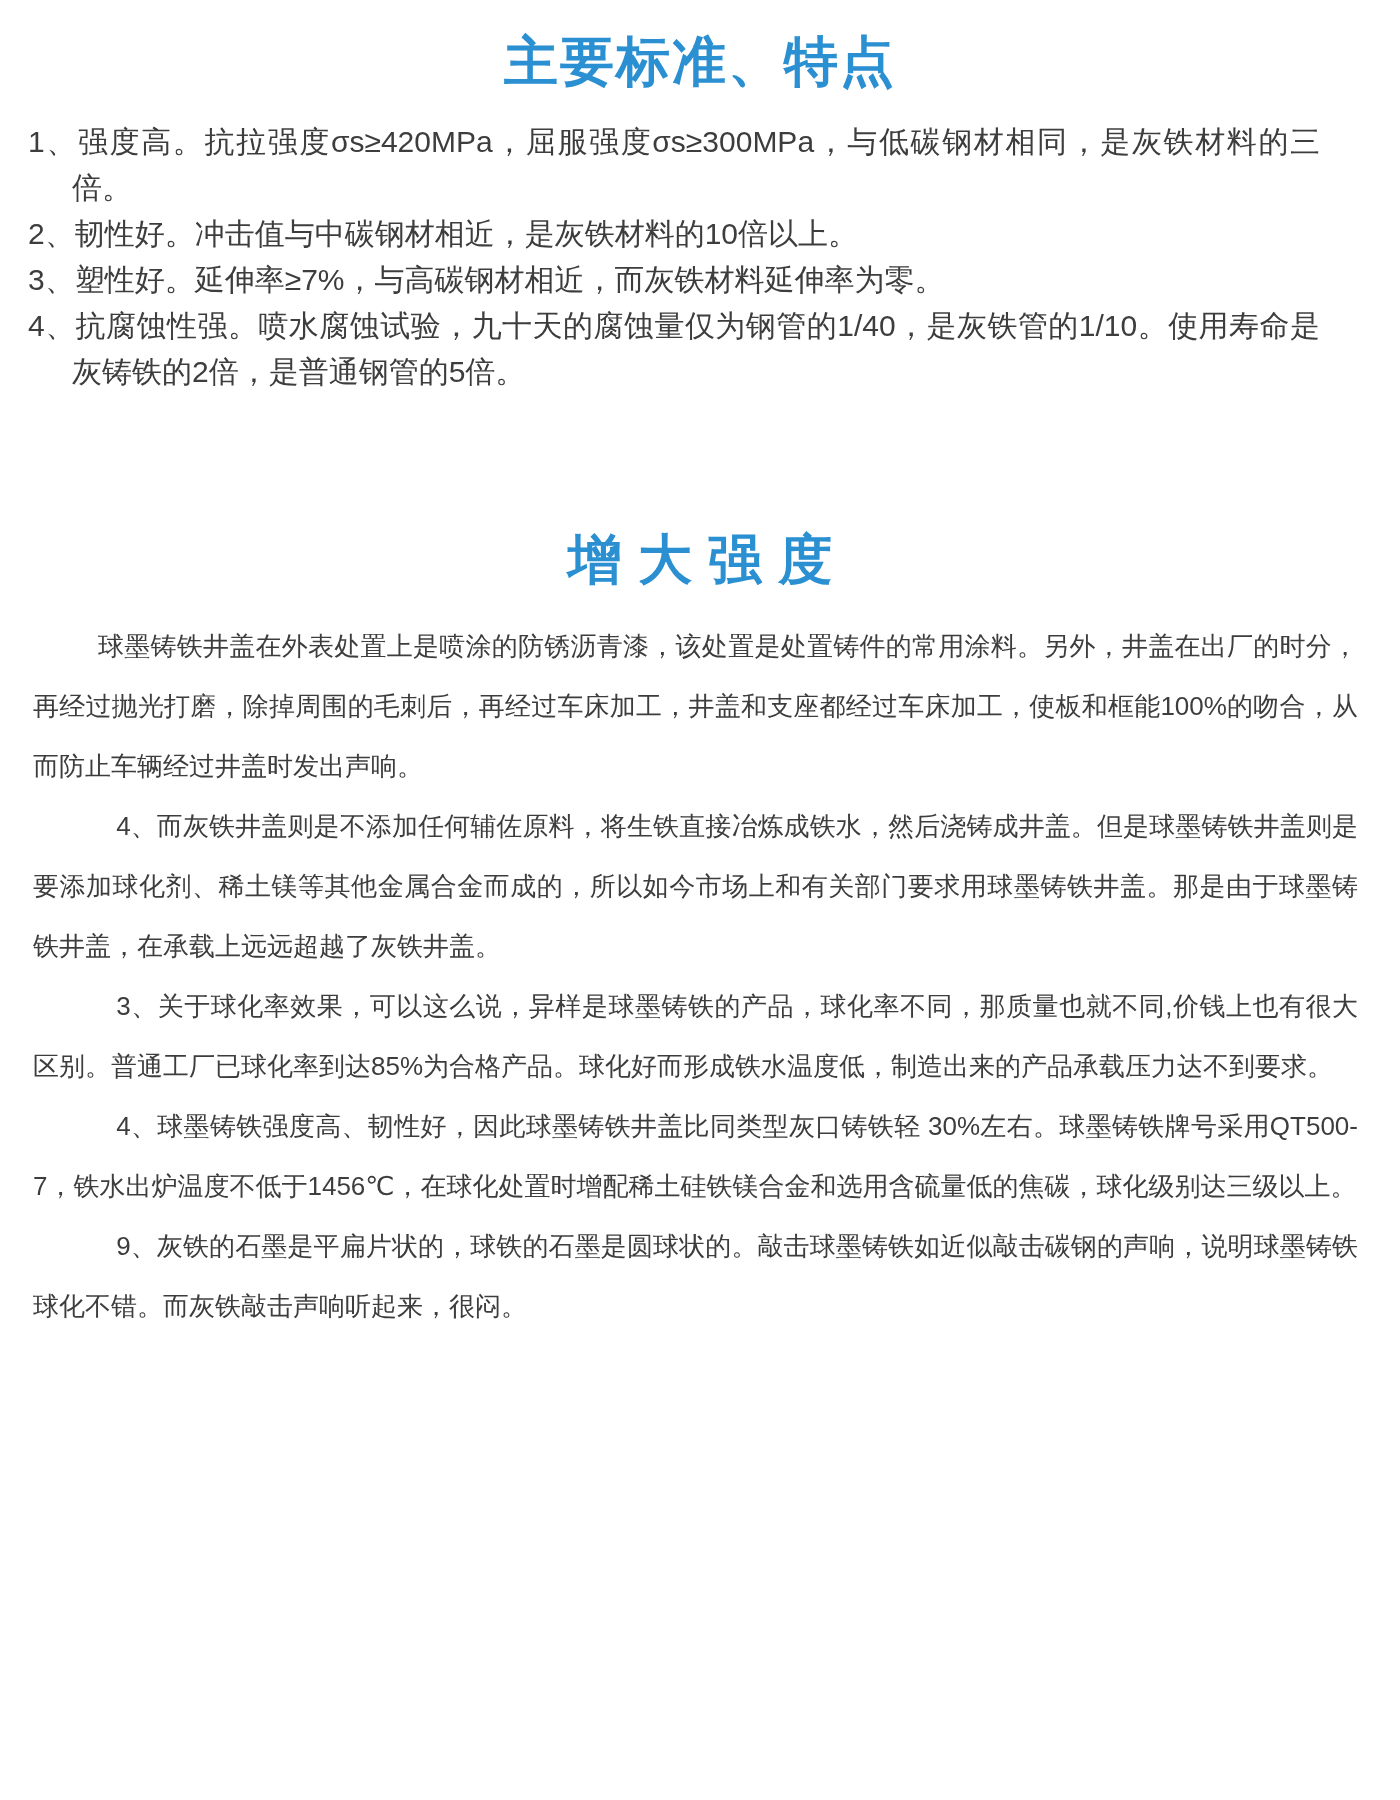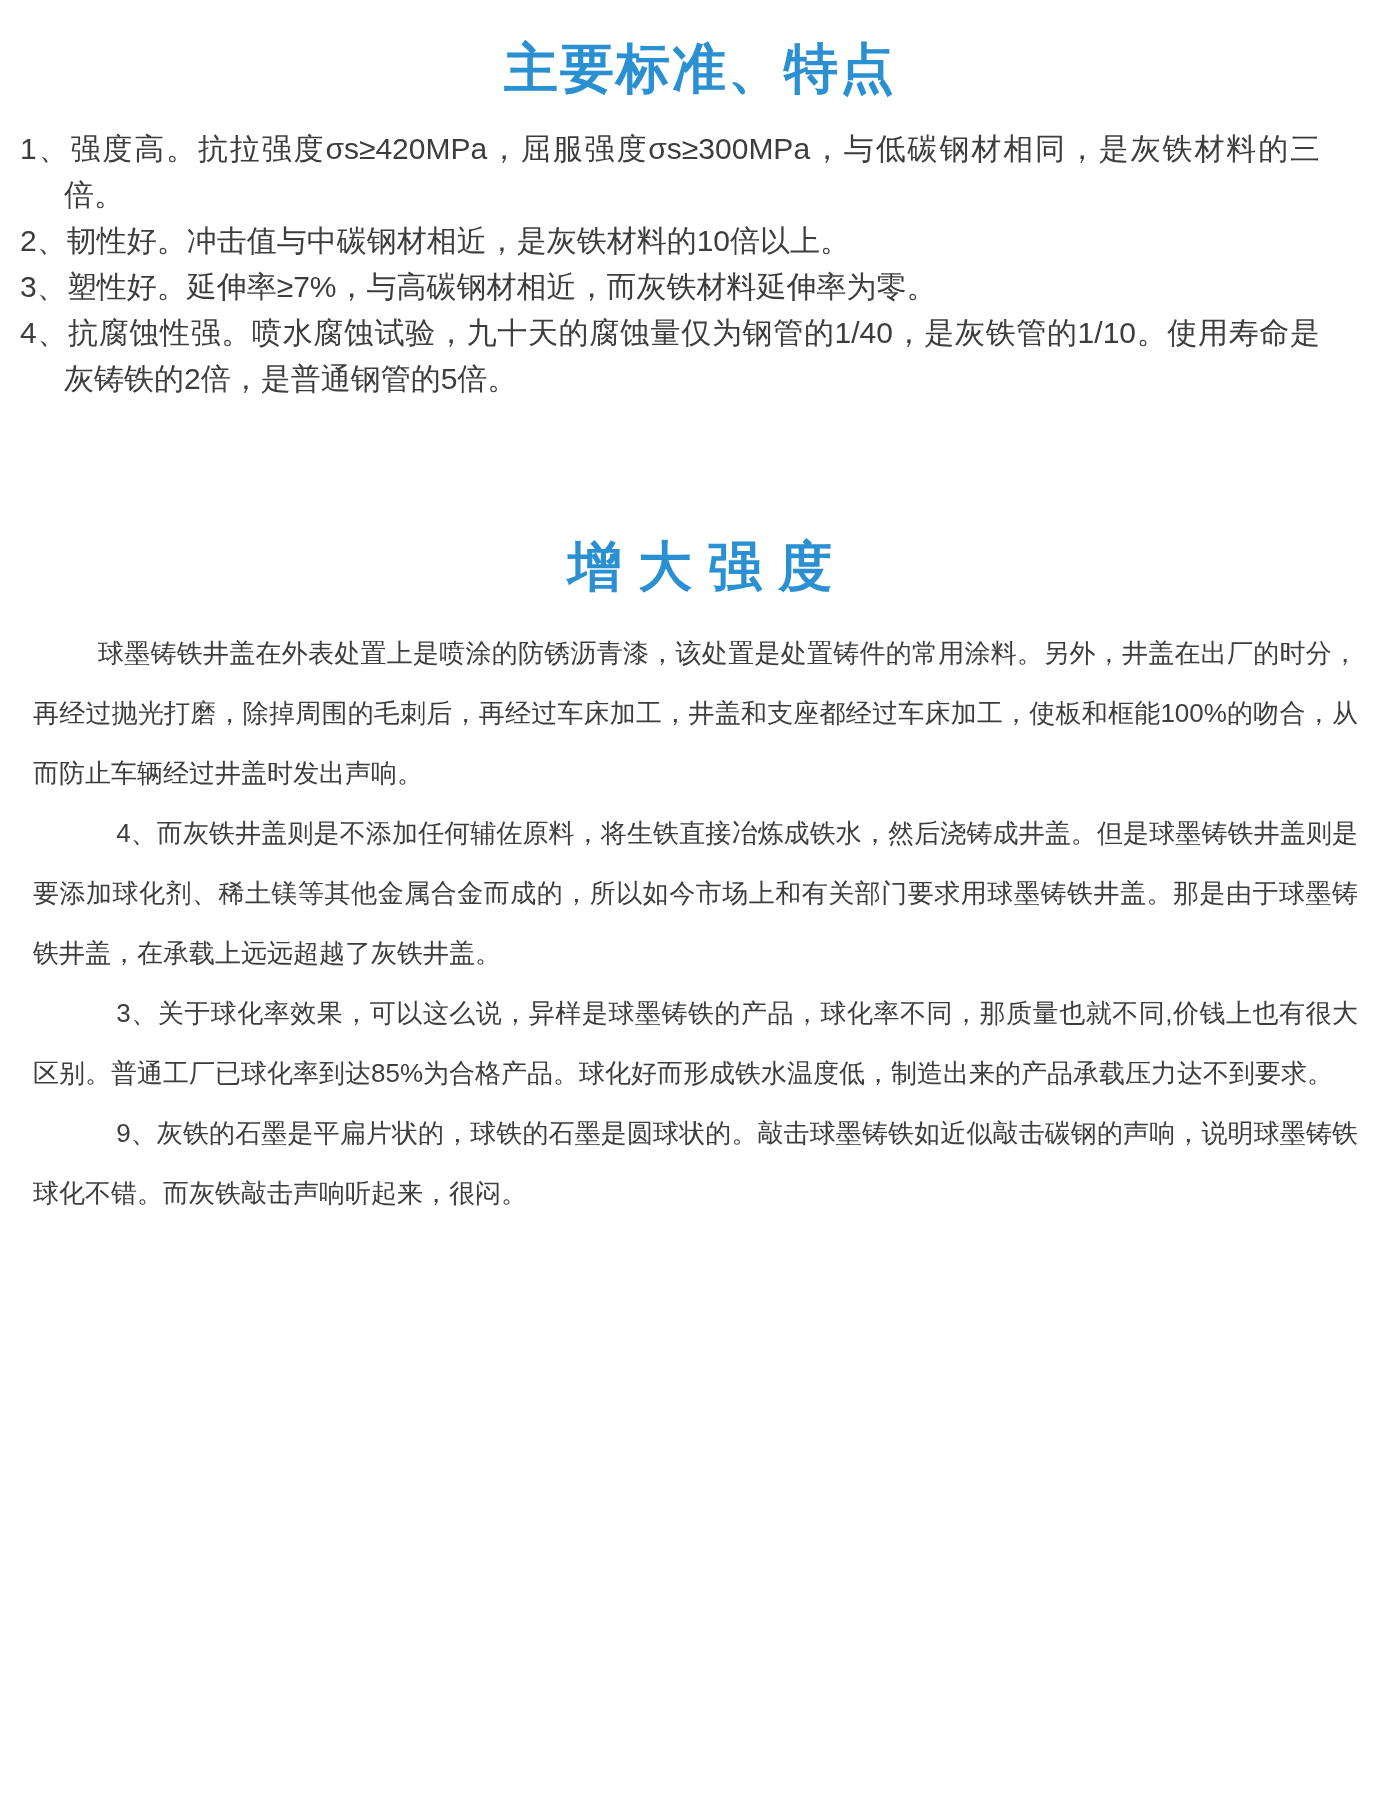--- a/index.html
+++ b/index.html
@@ -13,21 +13,21 @@
     background: #ffffff;
   }
   body {
     font-family: "Liberation Sans", "DejaVu Sans", sans-serif;
     color: var(--body-text);
   }
   .page {
     position: relative;
     width: 1400px;
     height: 1473px;
-    margin: 8px auto;
+    margin: 1px auto;
     background: #ffffff;
     overflow: hidden;
   }
   .section-title {
     margin: 0;
     text-align: center;
     color: var(--heading-blue);
     font-weight: bold;
     font-size: 54px;
     line-height: 64px;
@@ -37,21 +37,21 @@
     padding-top: 28px;
   }
   .title-advantages {
     margin-top: 132px;
     letter-spacing: 0.3em;
     text-indent: 0.3em; 
   }
   .standards-list {
     list-style: none;
     margin: 26px 0 0 0;
-    padding: 0 80px 0 20px;
+    padding: 0 80px 0 28px;
     font-size: 30px;
     line-height: 46px;
     text-align: justify;
   }
   .standards-list li {
     padding-left: 44px;
     text-indent: -44px;
   }
   .advantages-body {
     margin: 25px 0 0 0;
@@ -79,16 +79,17 @@
     <li>3、塑性好。延伸率≥7%，与高碳钢材相近，而灰铁材料延伸率为零。</li>
     <li>4、抗腐蚀性强。喷水腐蚀试验，九十天的腐蚀量仅为钢管的1/40，是灰铁管的1/10。使用寿命是灰铸铁的2倍，是普通钢管的5倍。</li>
   </ul>
 
   <h1 class="section-title title-advantages">增大强度</h1>
 
   <div class="advantages-body">
     <p class="para-plain">球墨铸铁井盖在外表处置上是喷涂的防锈沥青漆，该处置是处置铸件的常用涂料。另外，井盖在出厂的时分，再经过抛光打磨，除掉周围的毛刺后，再经过车床加工，井盖和支座都经过车床加工，使板和框能100%的吻合，从而防止车辆经过井盖时发出声响。</p>
     <p class="para-numbered">4、而灰铁井盖则是不添加任何辅佐原料，将生铁直接冶炼成铁水，然后浇铸成井盖。但是球墨铸铁井盖则是要添加球化剂、稀土镁等其他金属合金而成的，所以如今市场上和有关部门要求用球墨铸铁井盖。那是由于球墨铸铁井盖，在承载上远远超越了灰铁井盖。</p>
     <p class="para-numbered">3、关于球化率效果，可以这么说，异样是球墨铸铁的产品，球化率不同，那质量也就不同,价钱上也有很大区别。普通工厂已球化率到达85%为合格产品。球化好而形成铁水温度低，制造出来的产品承载压力达不到要求。</p>
+    <p class="para-numbered">4、球墨铸铁强度高、韧性好，因此球墨铸铁井盖比同类型灰口铸铁轻 30%左右。球墨铸铁牌号采用QT500-7，铁水出炉温度不低于1456℃，在球化处置时增配稀土硅铁镁合金和选用含硫量低的焦碳，球化级别达三级以上。</p>
     <p class="para-numbered">9、灰铁的石墨是平扁片状的，球铁的石墨是圆球状的。敲击球墨铸铁如近似敲击碳钢的声响，说明球墨铸铁球化不错。而灰铁敲击声响听起来，很闷。</p>
   </div>
 
 </div>
 
 </body></html>

